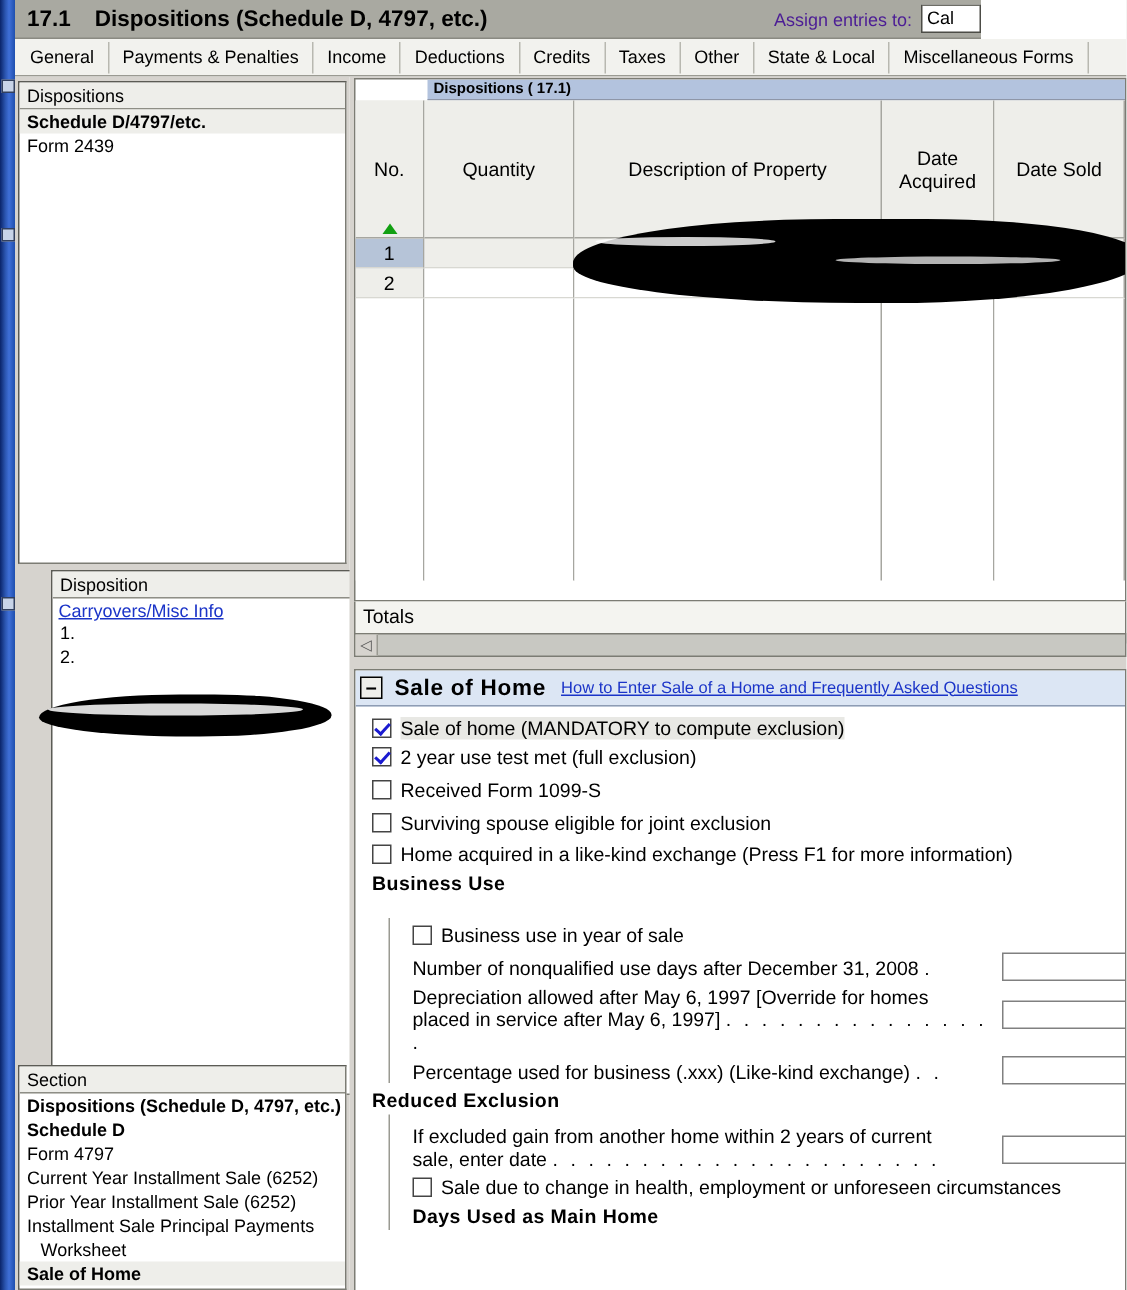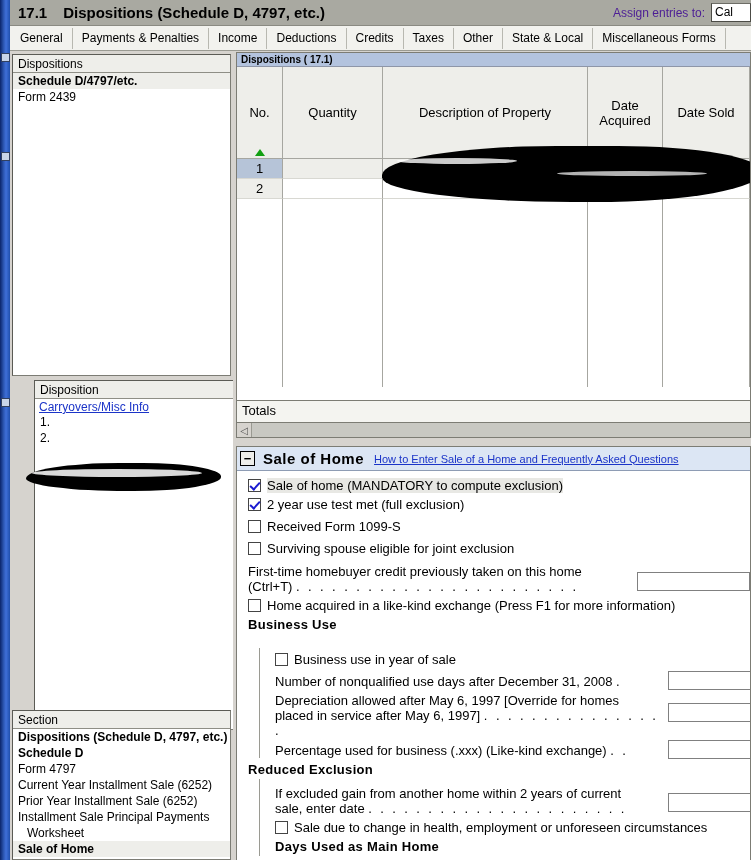--- a/index.html
+++ b/index.html
@@ -18,21 +18,21 @@
     position: absolute; left: 0; top: 0; width: 10px; height: 860px;
     background: linear-gradient(90deg, #0a246a 0%, #2b55b0 35%, #3f6fd8 60%, #1f4fae 100%);
   }
   .desk-icon {
     position: absolute; left: 1px; width: 9px; height: 9px;
     background: #c8d4e8; border: 1px solid #32405e;
   }
 
   
   .titlebar {
-    position: absolute; left: 10px; top: 0; width: 741px; height: 26px;
+    position: absolute; left: 10px; top: 0; width: 644px; height: 26px;
     background: #a9a9a1;
     border-bottom: 1px solid #8a8a82;
     display: flex; align-items: center;
   }
   .title-num {
     font-size: 15px; font-weight: bold; color: #000;
     margin-left: 8px; letter-spacing: 0px;
   }
   .title-text {
     font-size: 15px; font-weight: bold; color: #000; margin-left: 16px;
@@ -125,21 +125,21 @@
     background: #d6d3ce;
   }
 
   
   .gridwrap {
     position: absolute; left: 3px; top: 1px; width: 515px; height: 349px;
     border: 1px solid #7c7c74; background: #ffffff; overflow: hidden;
   }
   .grid-caption {
     height: 14px; background: #b3c3de; border-bottom: 1px solid #8e96a8;
-    font-size: 10px; font-weight: bold; color: #000; padding: 1px 0 0 4px;
+    font-size: 10px; font-weight: bold; color: #000; padding: 1px 0 0 4px; margin-left: 48px;
   }
   .grid-head { display: flex; height: 92px; background: #eeeeea; }
   .gh {
     border-right: 1px solid #a6a6a0; border-bottom: 1px solid #a6a6a0;
     display: flex; align-items: center; justify-content: center;
     text-align: center; font-size: 13px; color: #000;
     position: relative; background: #eeeeea;
   }
   .sort-arrow {
     position: absolute; bottom: 2px; left: 50%; transform: translateX(-50%);
@@ -401,28 +401,20 @@
         <div class="cbrow" style="padding-top:5px;">
           <div class="cb"></div>
           <span class="cb-label">Received Form 1099-S</span>
         </div>
 
         <div class="cbrow" style="padding-top:5px;">
           <div class="cb"></div>
           <span class="cb-label">Surviving spouse eligible for joint exclusion</span>
         </div>
 
-        <div class="fieldrow" style="padding-top:6px;">
-          <div class="fl">
-            <span>First-time homebuyer credit previously taken on this home</span><br>
-            <span>(Ctrl+T)</span>
-            <span class="dots">. . . . . . . . . . . . . . . . . . . . . . . .</span>
-          </div>
-          <div class="inputbox" style="top:14px;"></div>
-        </div>
 
         <div class="cbrow" style="padding-top:4px;">
           <div class="cb"></div>
           <span class="cb-label">Home acquired in a like-kind exchange (Press F1 for more information)</span>
         </div>
 
         <div class="grouphead">Business Use</div>
 
         <div class="indent-block">
           <div class="cbrow" style="padding-top:4px;margin-top:14px;">

